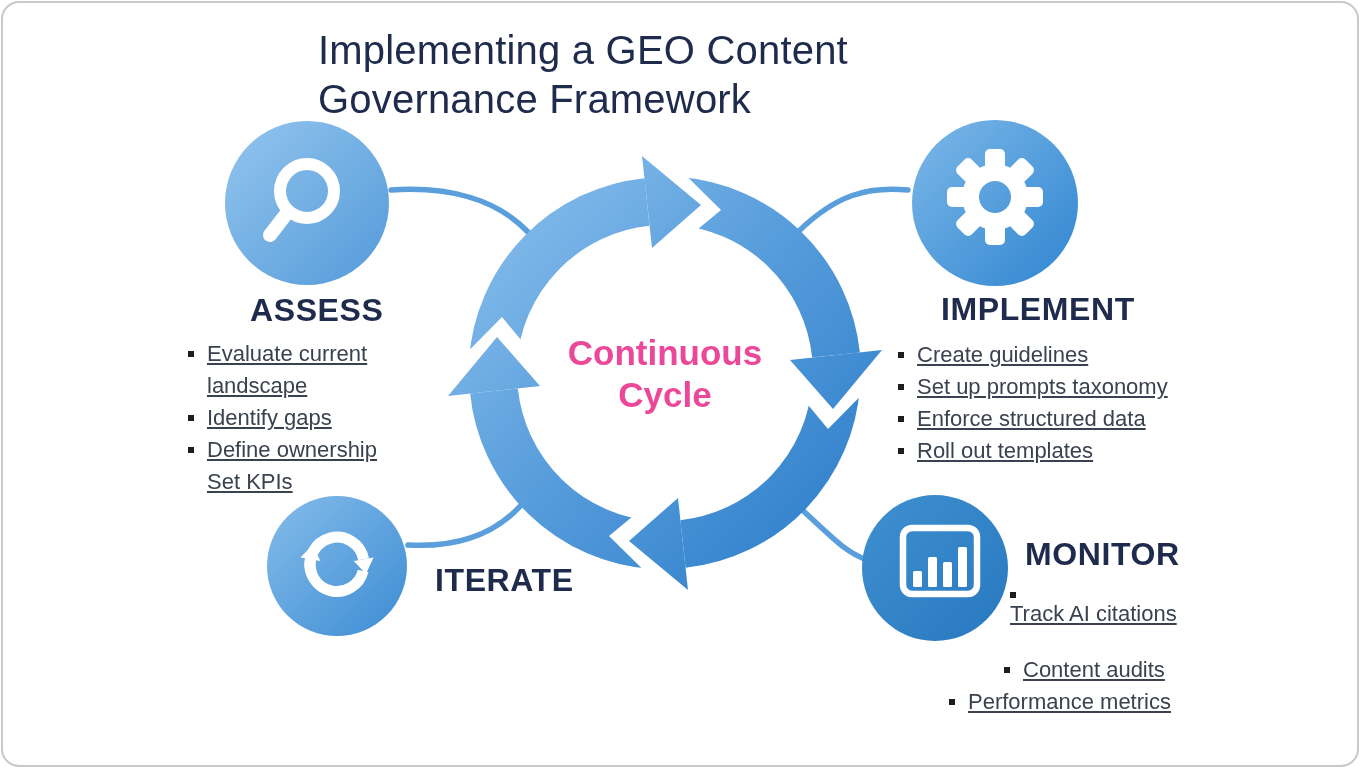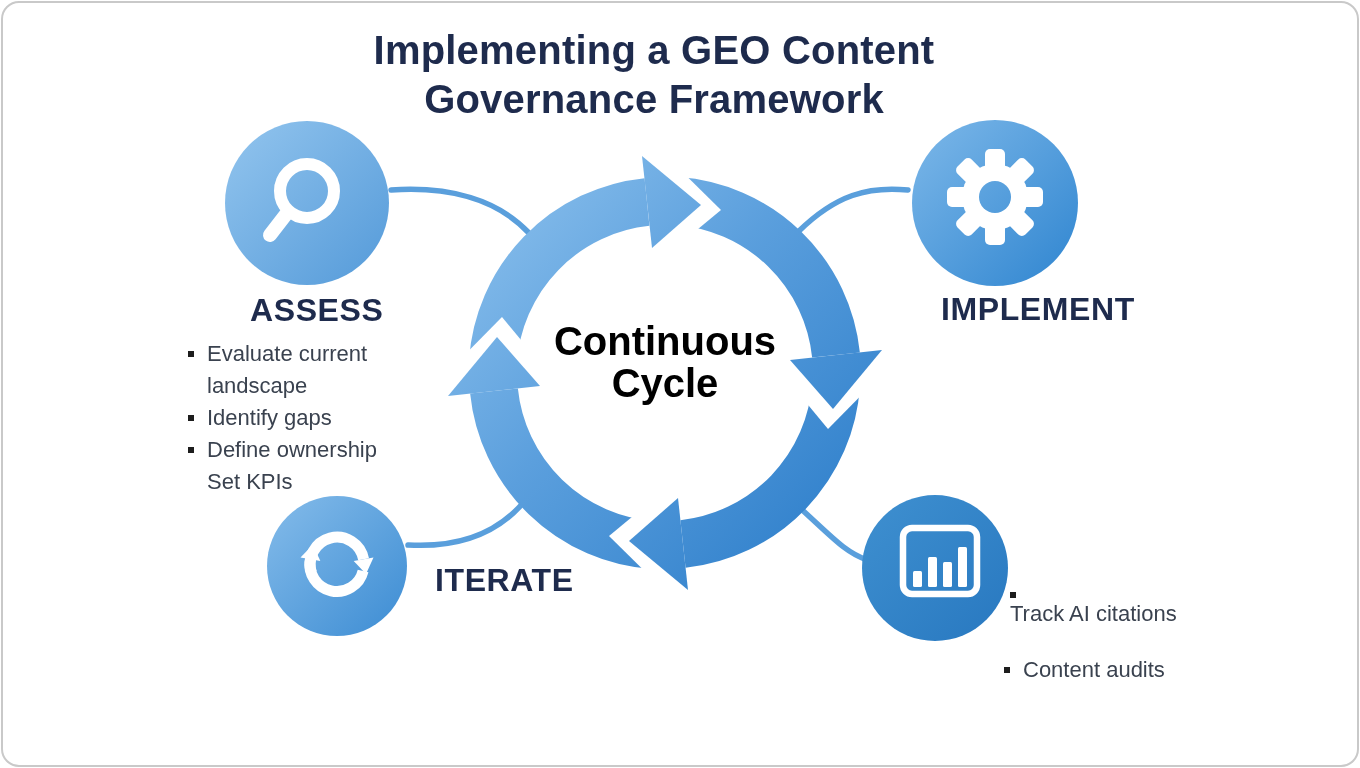--- a/index.html
+++ b/index.html
@@ -1,24 +1,24 @@
 <!DOCTYPE html>
 <html><head>
 <meta charset="utf-8">
 <style>
   html,body{margin:0;padding:0;background:#fff;}
   .canvas{position:relative;width:1360px;height:768px;background:#ffffff;
           font-family:"Liberation Sans", sans-serif;overflow:hidden;}
   .frame{position:absolute;inset:1px;border:2px solid #c9c9c9;border-radius:18px;pointer-events:none;}
 
-  .title{position:absolute;left:329px;top:26px;width:650px;text-align:center;
-         font-size:40px;font-weight:bold;color:#1e2b4d;line-height:49px;letter-spacing:0.2px;}
-
-  .center-label{position:absolute;left:515px;top:320px;width:300px;text-align:center;
-                font-size:40px;font-weight:bold;color:#000000;line-height:42px;}
+  .title{position:absolute;left:318px;top:26px;width:650px;
+         font-size:40px;font-weight:normal;color:#1e2b4d;line-height:49px;letter-spacing:0.2px;}
+
+  .center-label{position:absolute;left:515px;top:332px;width:300px;text-align:center;
+                font-size:35px;font-weight:bold;color:#ec4899;line-height:42px;}
 
   svg.layer{position:absolute;left:0;top:0;}
 
   .node-circle{position:absolute;border-radius:50%;}
   #circle-assess{left:225px;top:121px;width:164px;height:164px;
      background:linear-gradient(135deg,#93c5ee 0%,#549ad9 100%);}
   #circle-implement{left:912px;top:120px;width:166px;height:166px;
      background:linear-gradient(135deg,#7db8e9 0%,#2f85d0 100%);}
   #circle-iterate{left:267px;top:496px;width:140px;height:140px;
      background:linear-gradient(135deg,#85bcea 0%,#3c8cd3 100%);}
@@ -26,21 +26,21 @@
      background:linear-gradient(135deg,#3f90d0 0%,#2878c0 100%);}
   .node-circle svg{display:block;}
 
   .node-heading{position:absolute;font-size:32px;font-weight:bold;color:#1e2b4d;letter-spacing:0.6px;}
   #heading-assess{left:250px;top:292px;}
   #heading-implement{left:941px;top:291px;}
   #heading-iterate{left:435px;top:562px;}
   #heading-monitor{left:1025px;top:536px;}
 
   .bullet-list{position:absolute;font-size:22px;color:#3a424f;}
-  .bullet-item{display:flex;line-height:32px;white-space:nowrap;}
+  .bullet-item{display:flex;line-height:32px;white-space:nowrap;text-decoration:underline;}
   .marker{width:6px;height:6px;background:#1d1d1d;margin:13px 13px 0 0;flex:none;}
   .no-marker .marker{visibility:hidden;}
   #list-assess{left:188px;top:338px;}
   #list-implement{left:898px;top:339px;}
   #list-iterate{left:443px;top:609px;}
   #list-monitor{left:946px;top:579px;}
   #list-monitor .m0{margin-left:64px;flex-direction:column;}
   #list-monitor .m1{margin-left:58px;margin-top:24px;}
   #list-monitor .m3{margin-left:3px;}
 </style>
@@ -142,20 +142,38 @@
         <rect x="73" y="29" width="20" height="24" rx="5" transform="rotate(90 83 77)"></rect>
         <rect x="73" y="29" width="20" height="24" rx="5" transform="rotate(135 83 77)"></rect>
         <rect x="73" y="29" width="20" height="24" rx="5" transform="rotate(180 83 77)"></rect>
         <rect x="73" y="29" width="20" height="24" rx="5" transform="rotate(225 83 77)"></rect>
         <rect x="73" y="29" width="20" height="24" rx="5" transform="rotate(270 83 77)"></rect>
         <rect x="73" y="29" width="20" height="24" rx="5" transform="rotate(315 83 77)"></rect>
       </g>
     </svg>
   </div>
   <div class="node-heading" id="heading-implement">IMPLEMENT</div>
+  <div class="bullet-list" id="list-implement">
+    <div class="bullet-item">
+        <span class="marker"></span>
+        <span>Create guidelines</span>
+      </div>
+    <div class="bullet-item">
+        <span class="marker"></span>
+        <span>Set up prompts taxonomy</span>
+      </div>
+    <div class="bullet-item">
+        <span class="marker"></span>
+        <span>Enforce structured data</span>
+      </div>
+    <div class="bullet-item">
+        <span class="marker"></span>
+        <span>Roll out templates</span>
+      </div>
+  </div>
 
   <div class="node-circle" id="circle-iterate">
     <svg width="140" height="140" viewBox="0 0 140 140">
       <path d="M44.6,77.2 A27,27 0 1 1 96.6,63.3" stroke="#ffffff" stroke-width="11" fill="none"></path>
       <polygon points="106.5,61.6 86.7,65 99,78.1" fill="#ffffff"></polygon>
       <path d="M96.1,75 A27,27 0 0 1 43.4,63.3" stroke="#ffffff" stroke-width="11" fill="none"></path>
       <polygon points="33.5,61.6 53.3,65 46,48.5" fill="#ffffff"></polygon>
     </svg>
   </div>
   <div class="node-heading" id="heading-iterate">ITERATE</div>
@@ -164,25 +182,30 @@
     <svg width="146" height="146" viewBox="0 0 146 146">
       <rect x="41" y="33" width="74" height="66" rx="9" stroke="#ffffff" stroke-width="6.5" fill="none"></rect>
       <g fill="#ffffff">
         <rect x="51" y="76" width="9" height="16" rx="1.5"></rect>
         <rect x="66" y="62" width="9" height="30" rx="1.5"></rect>
         <rect x="81" y="67" width="9" height="25" rx="1.5"></rect>
         <rect x="96" y="52" width="9" height="40" rx="1.5"></rect>
       </g>
     </svg>
   </div>
+  <div class="node-heading" id="heading-monitor">MONITOR</div>
   <div class="bullet-list" id="list-monitor">
     <div class="bullet-item m0">
         <span class="marker"></span>
         <span>Track AI citations</span>
       </div>
     <div class="bullet-item m1">
         <span class="marker"></span>
         <span>Content audits</span>
       </div>
+    <div class="bullet-item m3">
+        <span class="marker"></span>
+        <span>Performance metrics</span>
+      </div>
   </div>
 
   <div class="frame"></div>
 </div>
 
 </body></html>

